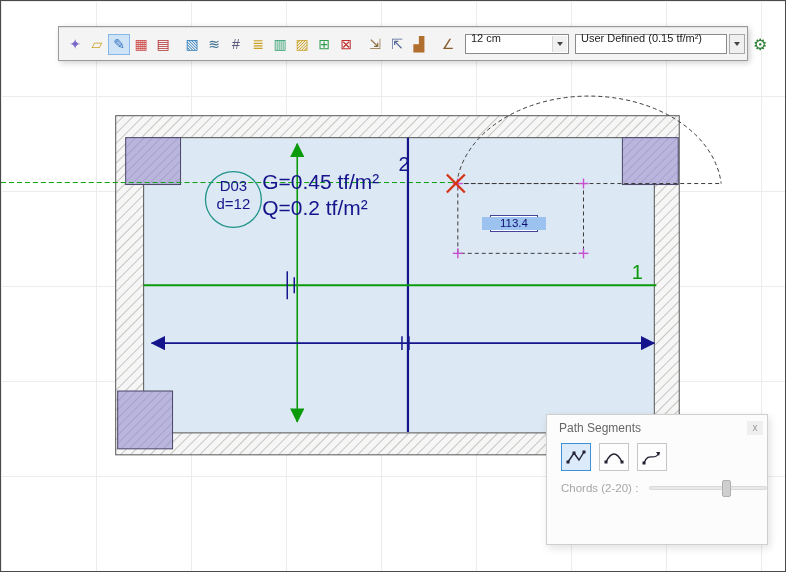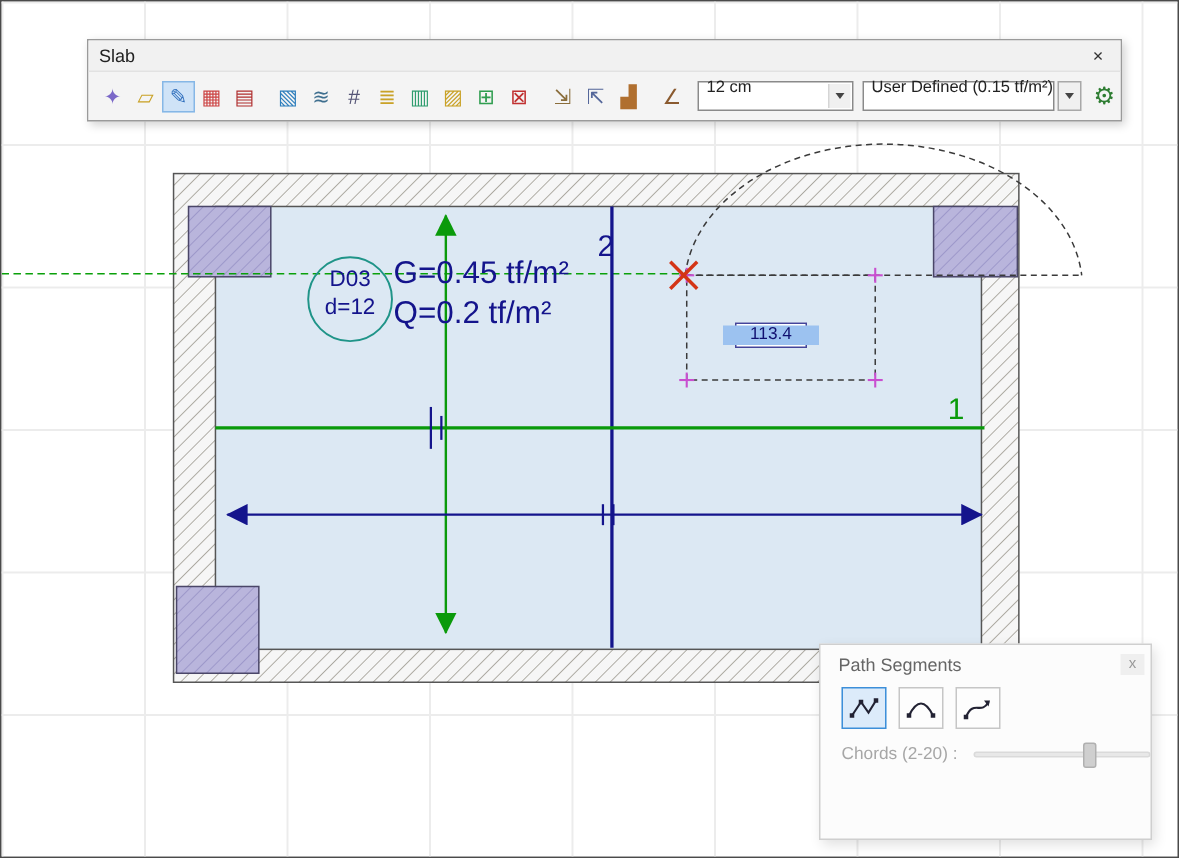--- a/index.html
+++ b/index.html
@@ -56,38 +56,38 @@
   .i4{color:#b03030}.i5{color:#2f7fbd}.i6{color:#3f6f8f}.i7{color:#555577}
   .i8{color:#c9a227}.i9{color:#2f9d6f}.i10{color:#c9a227}.i11{color:#2f9d4f}
   .i12{color:#c03030}.i13{color:#8a6d3b}.i14{color:#55679a}.i15{color:#b06f2f}
   .i16{color:#8a5a2f}
   .combo {
     height:20px; background:#fff; border:1px solid #8a8a8a; color:#222;
     font-size:11px; display:flex; align-items:center; padding:0 18px 12px 5px;
     position:relative; margin-left:6px; white-space:nowrap; flex:0 0 auto;
   }
   .combo.thickness { width:104px; }
-  .combo.load { width:128px; }
+  .combo.load { width:152px; }
   .combo .arrow-btn {
     position:absolute; right:1px; top:1px; bottom:1px; width:15px;
     background:#f0f0f0; border-left:1px solid #d5d5d5;
     display:flex; align-items:center; justify-content:center;
   }
   .drop-btn {
     width:16px; height:20px; margin-left:2px; flex:0 0 auto;
     background:#f0f0f0; border:1px solid #a8a8a8;
     display:flex; align-items:center; justify-content:center;
   }
   .tri { width:0; height:0; border-left:3.5px solid transparent;
          border-right:3.5px solid transparent; border-top:4px solid #444; }
   .gear { font-size:16px; color:#2e7d32; margin-left:8px; flex:0 0 auto; }
 
   
   .path-panel {
-    position:absolute; left:545px; top:428px; width:222px; height:131px; z-index:10;
+    position:absolute; left:545px; top:413px; width:222px; height:131px; z-index:10;
     background:#fcfcfc; border:1px solid #cfcfcf;
     box-shadow:2px 3px 8px rgba(0,0,0,0.12);
   }
   .pp-titlerow { display:flex; justify-content:space-between; align-items:flex-start;
                  padding:6px 4px 0 12px; }
   .pp-title { font-size:12px; color:#666; }
   .pp-close { width:16px; height:14px; text-align:center; font-size:10px;
               color:#999; background:#efefef; line-height:14px; }
   .pp-buttons { display:flex; gap:8px; padding:8px 0 0 14px; }
   .pp-btn { width:30px; height:28px; display:flex; align-items:center; justify-content:center;
@@ -177,24 +177,20 @@
     <line x1="447" y1="174" x2="465" y2="192"></line>
     <line x1="447" y1="192" x2="465" y2="174"></line>
   </g>
 </svg>
 
 <div class="dim-input">
   <span>113.4</span>
 </div>
 
 <div class="slab-window">
-  <div class="tb-titlebar">
-    <span>Slab</span>
-    <span class="tb-close">×</span>
-  </div>
   <div class="tb-body">
     <span class="tb-icon i0">✦</span>
     <span class="tb-icon i1">▱</span>
     <span class="tb-icon i2 selected">✎</span>
     <span class="tb-icon i3">▦</span>
     <span class="tb-icon i4">▤</span>
     <span class="tb-sep"></span>
     <span class="tb-icon i5">▧</span>
     <span class="tb-icon i6">≋</span>
     <span class="tb-icon i7">#</span>

